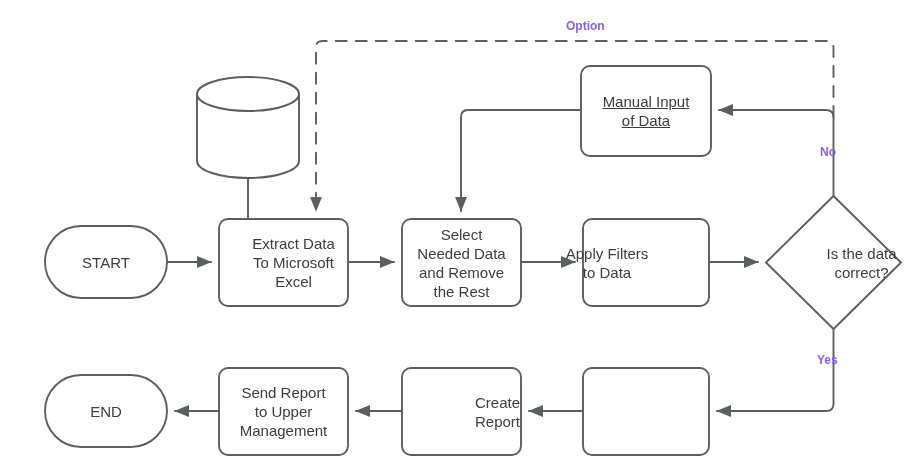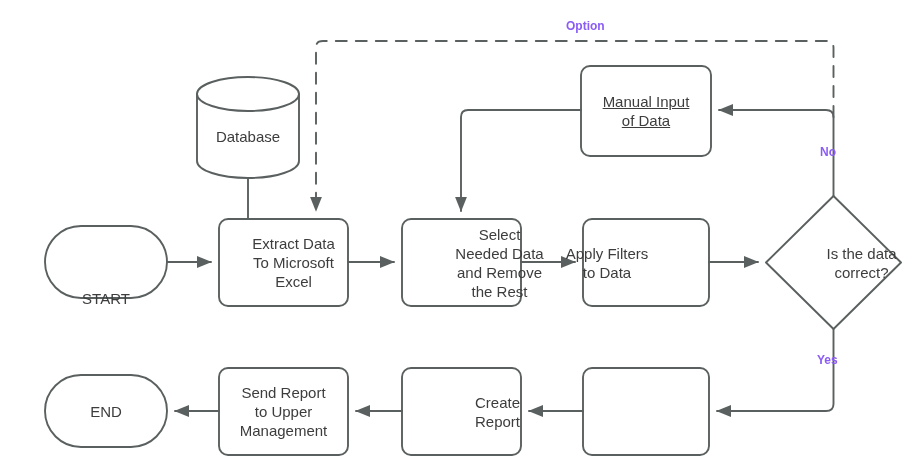--- a/index.html
+++ b/index.html
@@ -105,29 +105,28 @@
       <path d="M833.5,329 L833.5,404 C833.5,409 831,411 826,411 L717,411" marker-end="url(#arrowhead)"></path>
 
       <path d="M583,411 L529,411" marker-end="url(#arrowhead)"></path>
 
       <path d="M402,411 L356,411" marker-end="url(#arrowhead)"></path>
 
       <path d="M219,411 L175,411" marker-end="url(#arrowhead)"></path>
     </g>
   </svg>
 
-  <div class="node-label" style="left:45px; top:226px; width:122px; height:72px;margin-top:36px;">START</div>
+  <div class="node-label" style="left:45px; top:226px; width:122px; height:72px;">START</div>
 
-  <div class="node-label" style="left:197px; top:94px; width:102px; height:84px;">Database</div>
 
   <div class="node-label" style="left:219px; top:219px; width:149px; height:87px;">Extract Data
 To Microsoft
 Excel</div>
 
-  <div class="node-label" style="left:402px; top:219px; width:119px; height:87px;margin-left:38px;">Select
+  <div class="node-label" style="left:402px; top:219px; width:119px; height:87px;">Select
 Needed Data
 and Remove
 the Rest</div>
 
   <div class="node-label" style="left:548px; top:219px; width:118px; height:87px;">Apply Filters
 to Data</div>
 
   <div class="node-label" style="left:794px; top:196px; width:135px; height:133px;">Is the data
 correct?</div>
 

